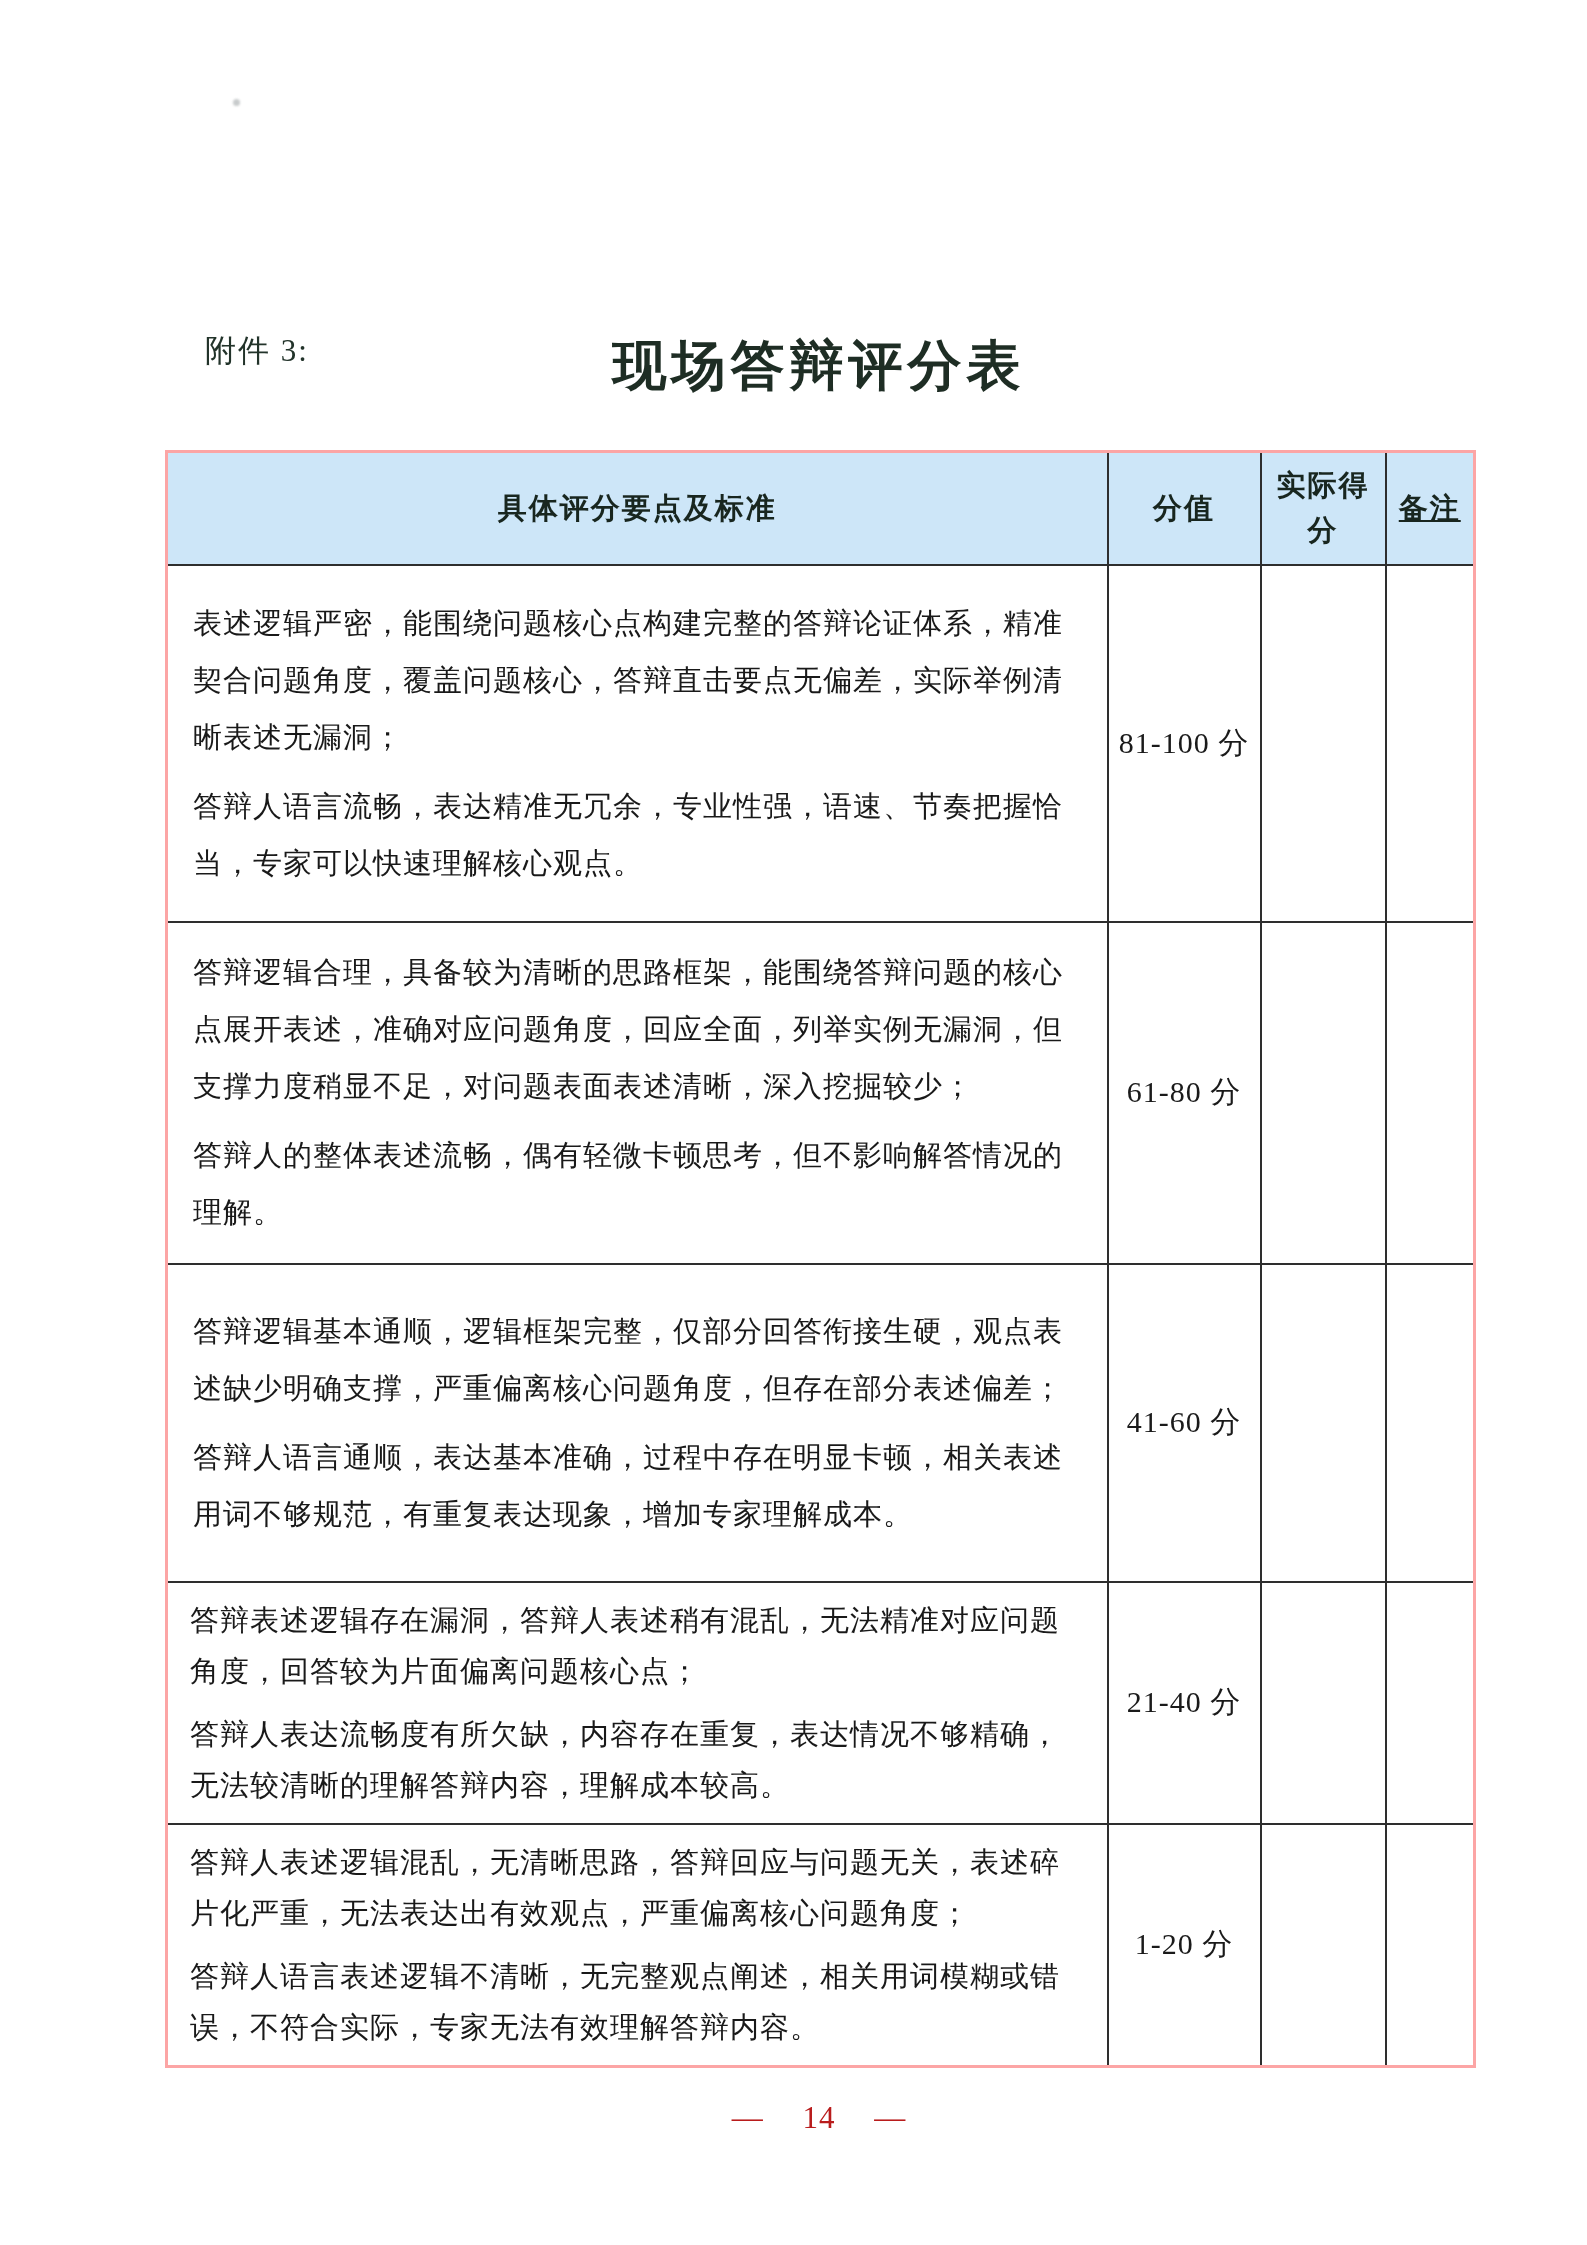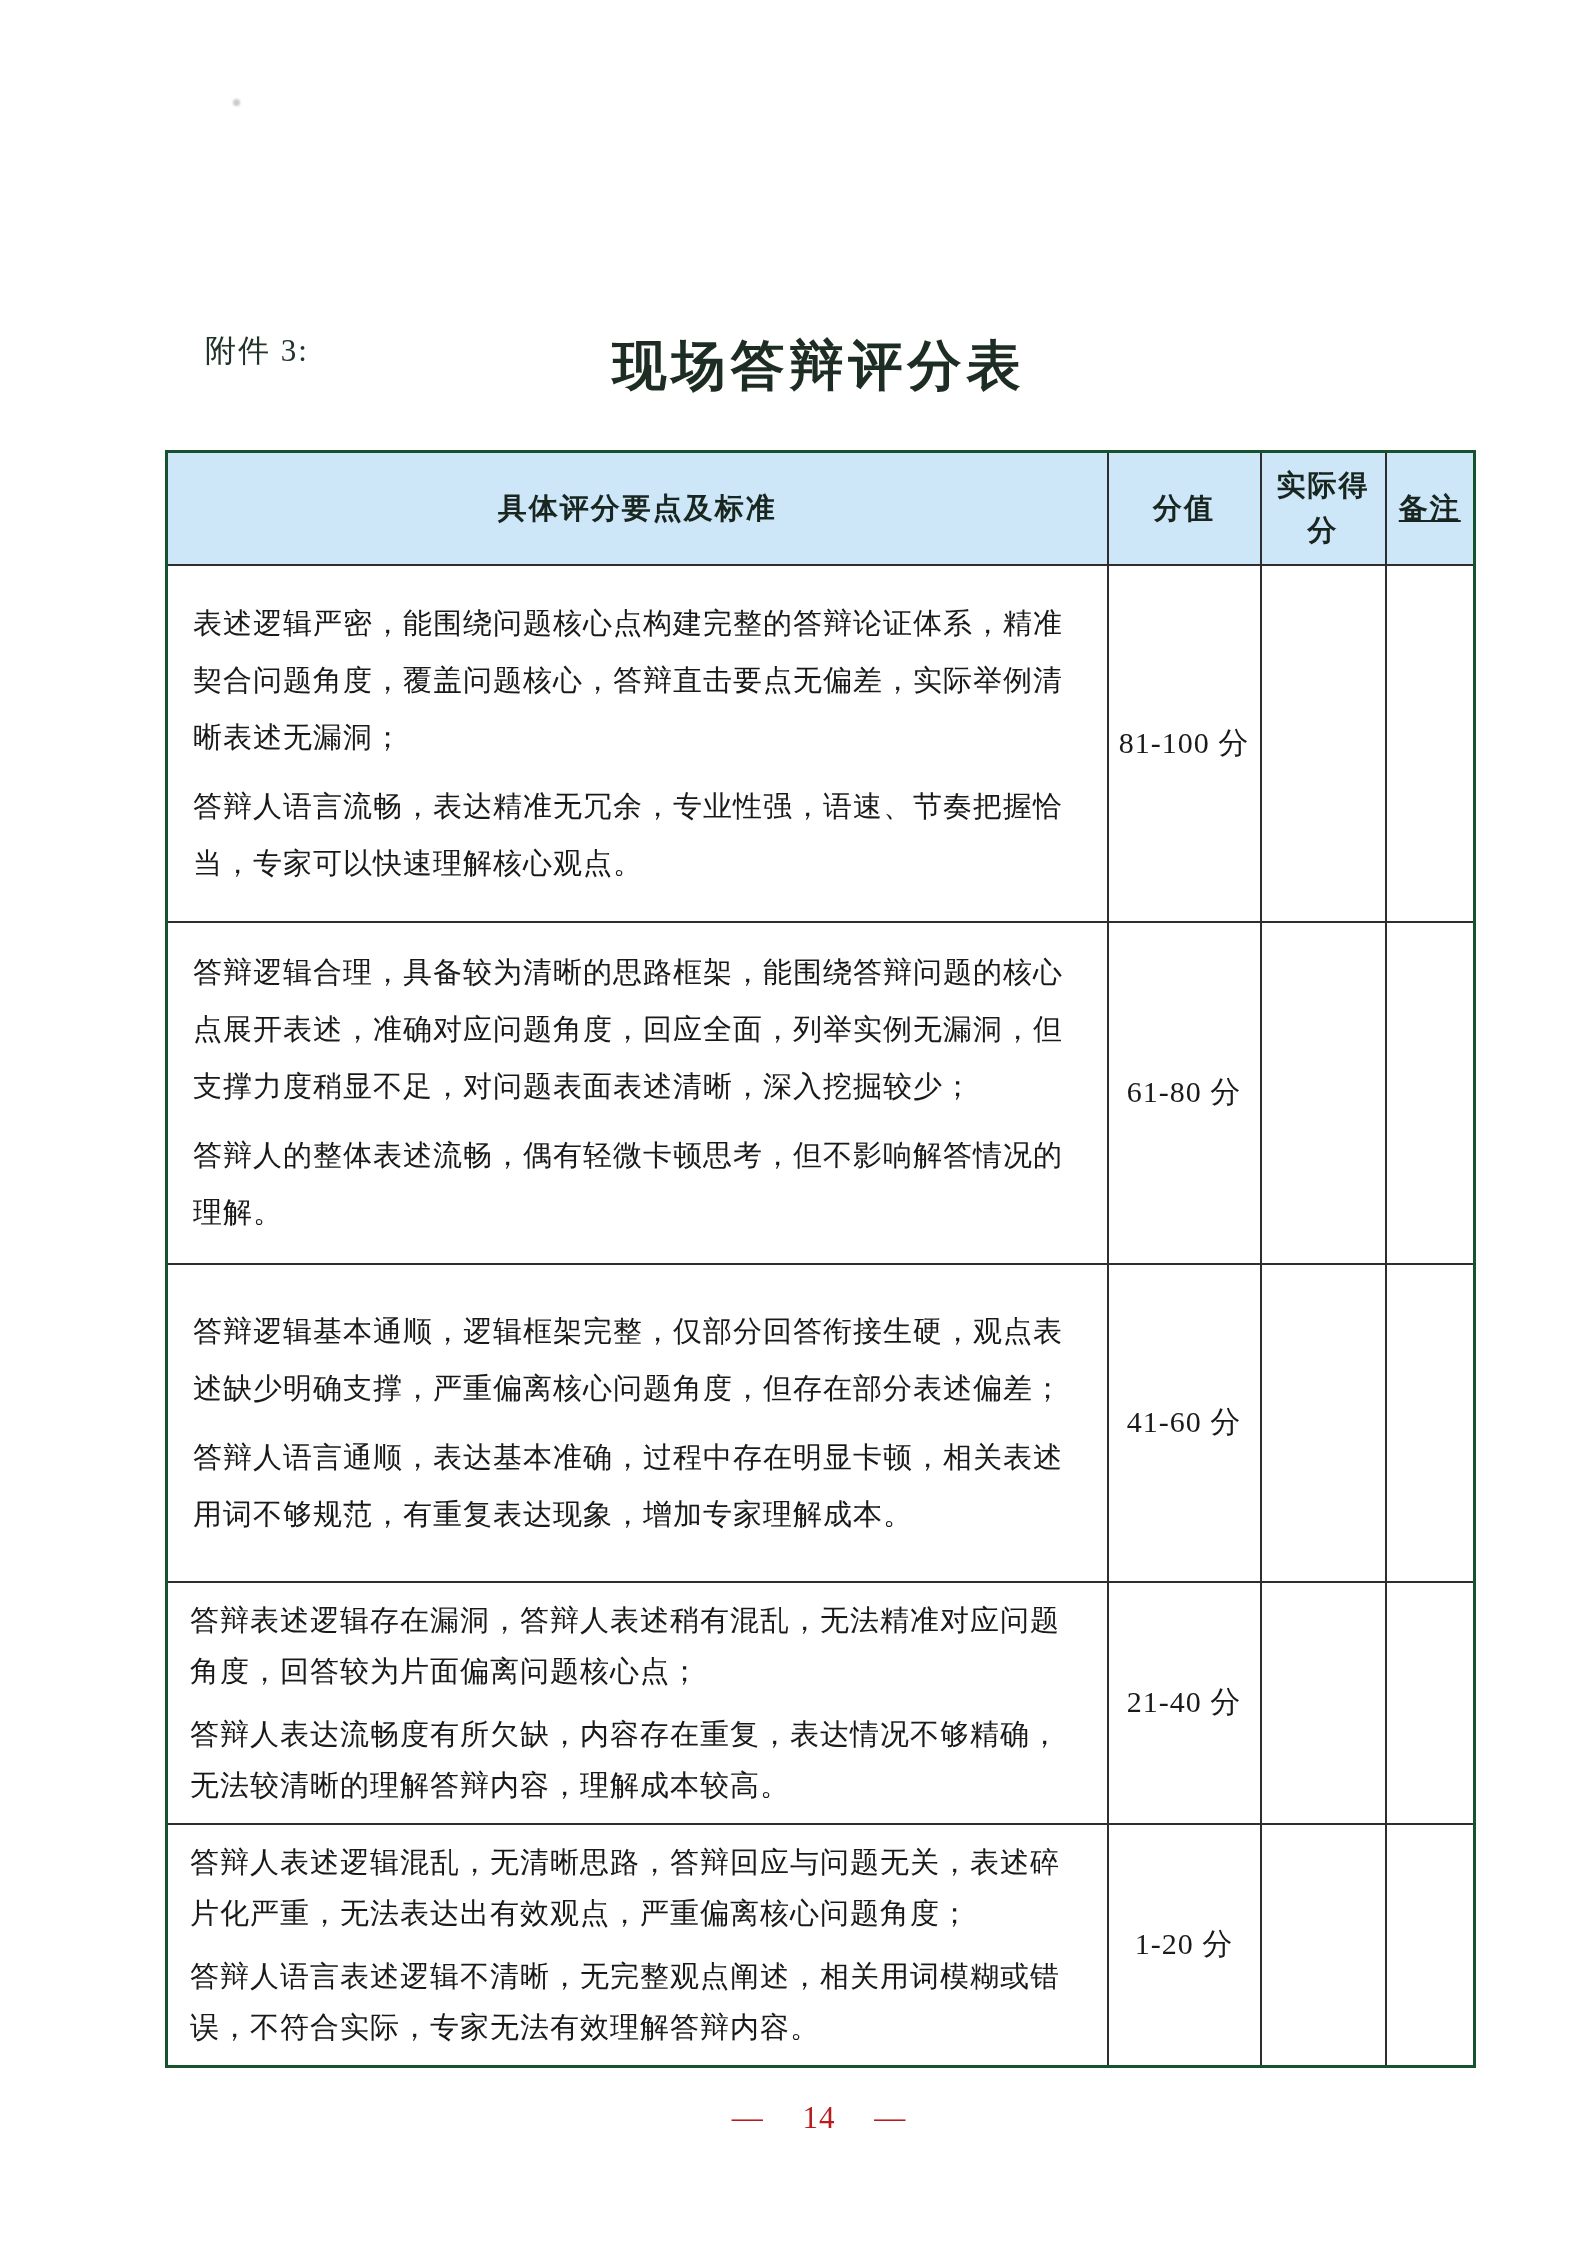--- a/index.html
+++ b/index.html
@@ -35,21 +35,21 @@
     width:1308px;
     border-collapse:collapse;table-layout:fixed;
     font-size:29px;
   }
   .score-table td,.score-table th{
     border:2px solid #2e2e2e;
     vertical-align:middle;
     box-sizing:border-box;
     padding:3px;
   }
-  table.score-table{border:3px solid #14532d;}
+  table.score-table{border:3px solid #fca5a5;}
   .score-table thead th{
     background:#cde6f8;
     font-weight:600;
     color:#18261f;
     letter-spacing:2px;
     line-height:1.55;
     padding:6px 10px;
   }
   th.col-criteria{width:941px;}
   th.col-score{width:153px;}

